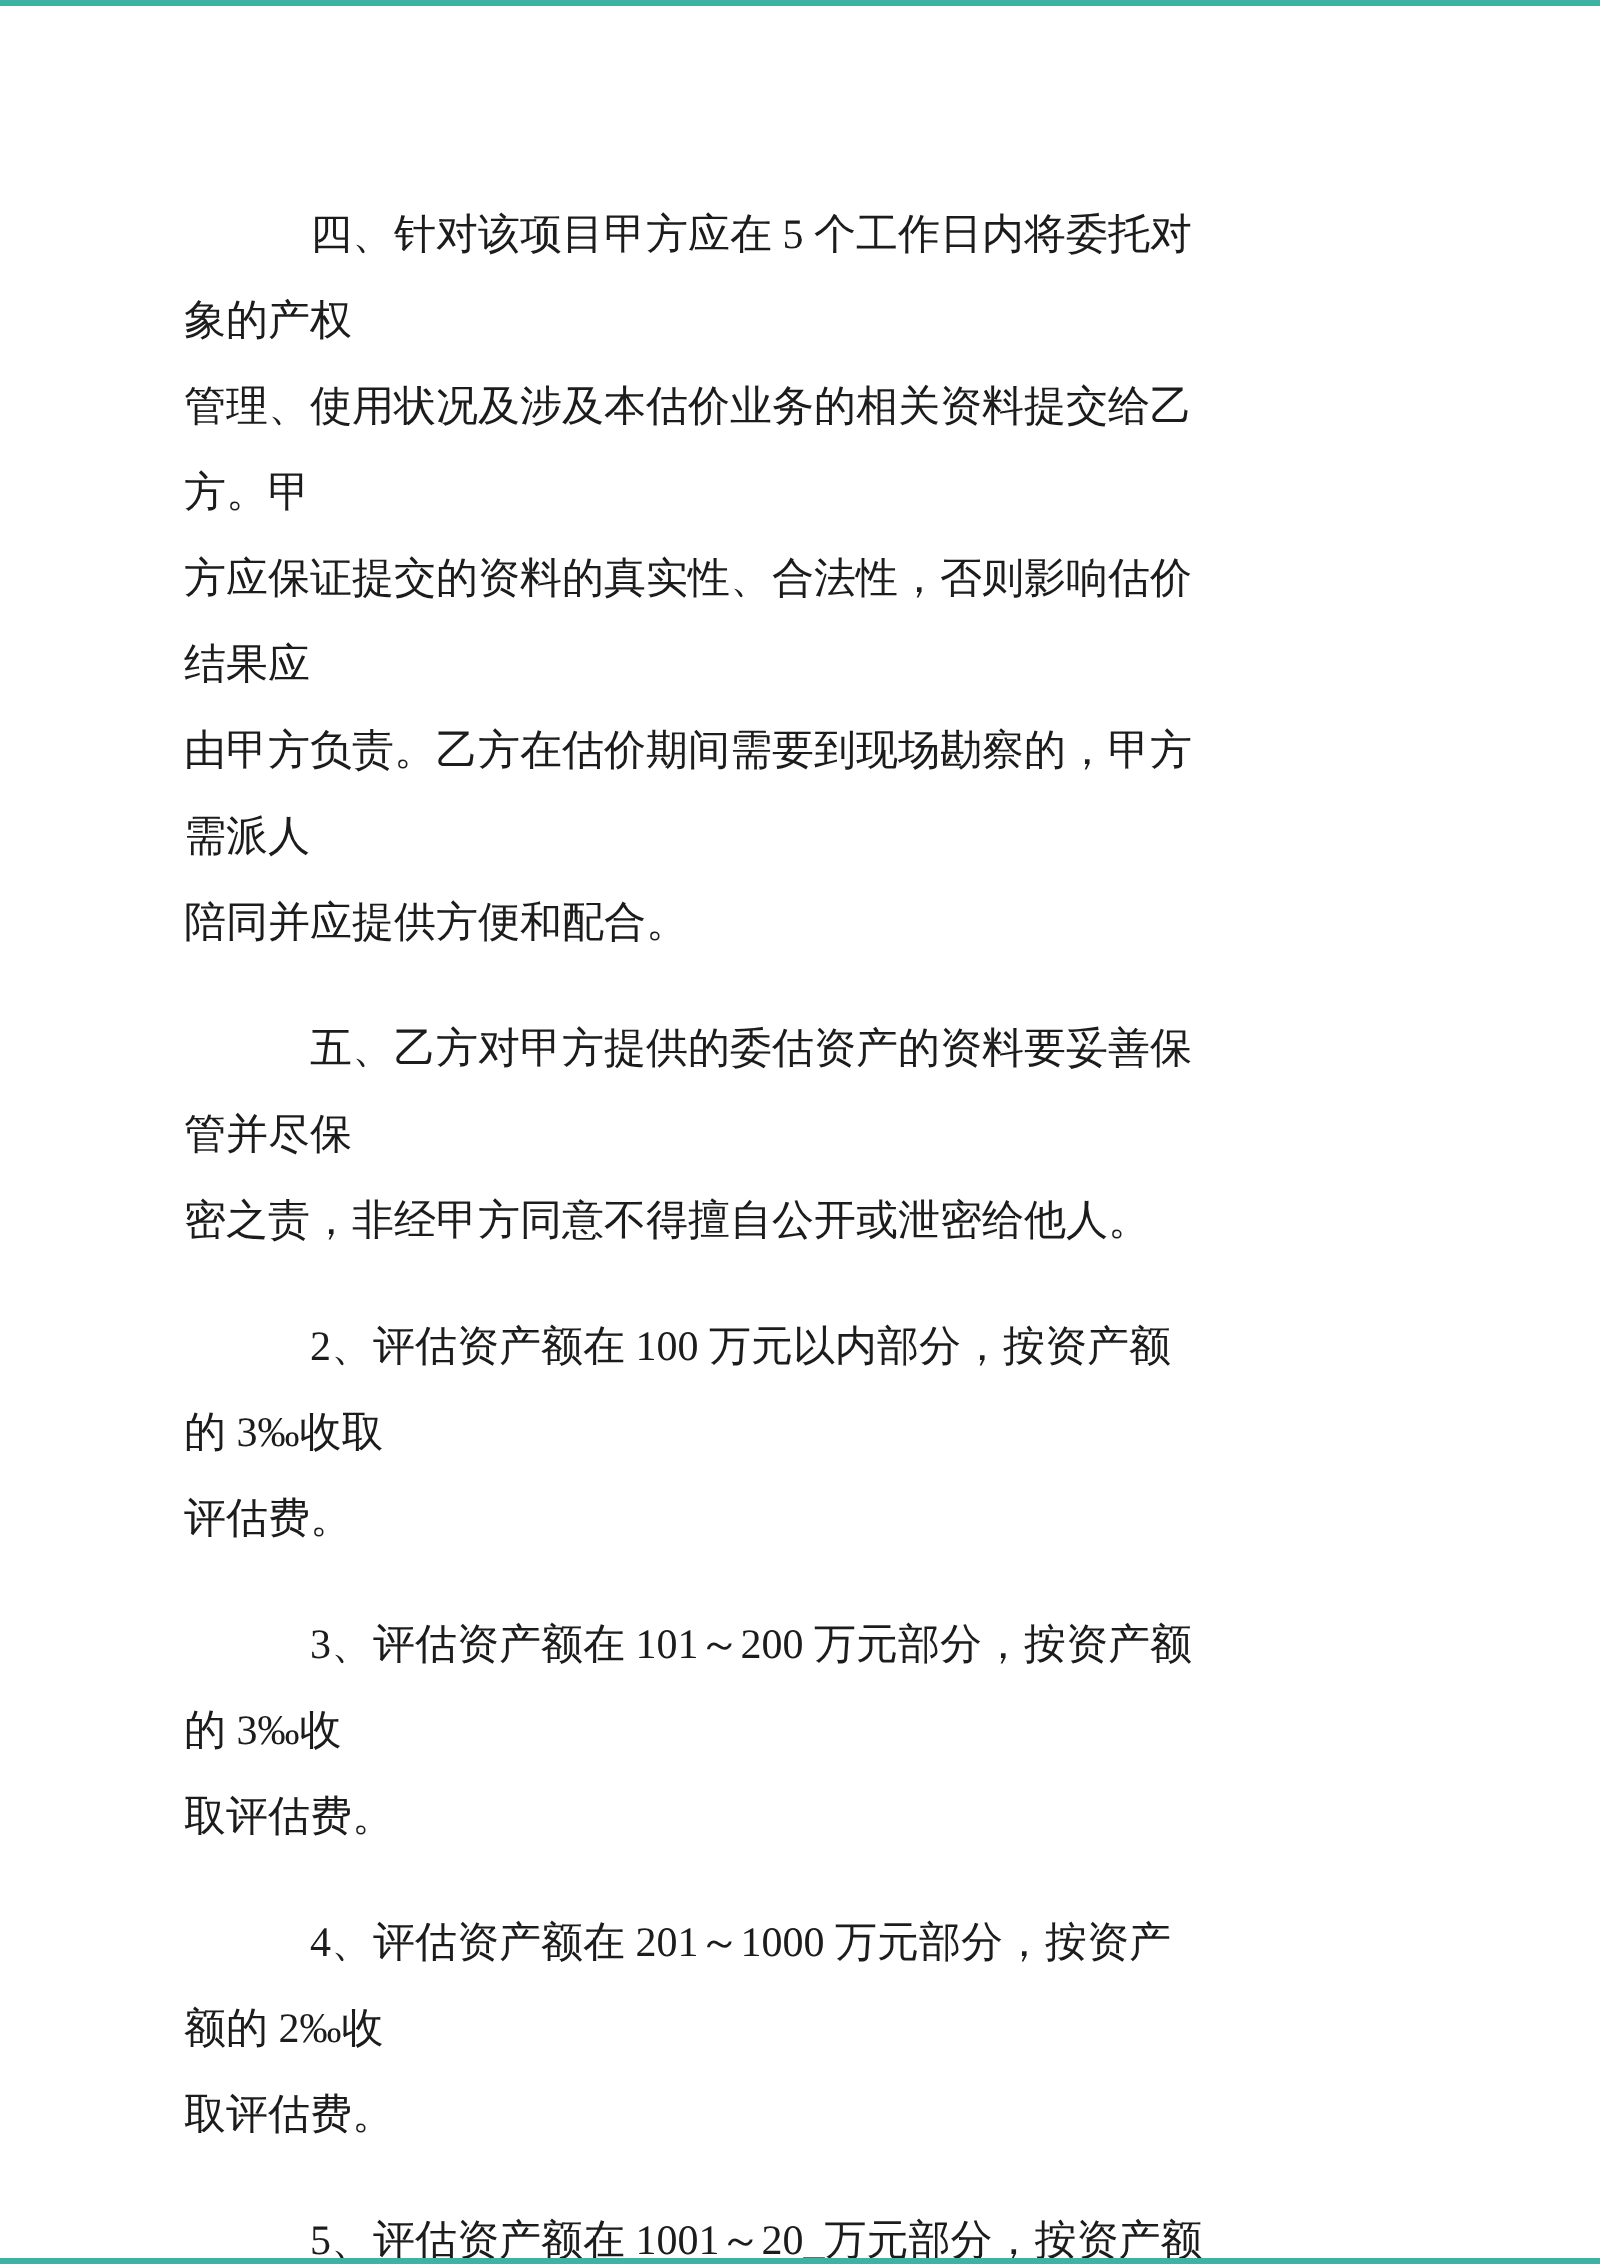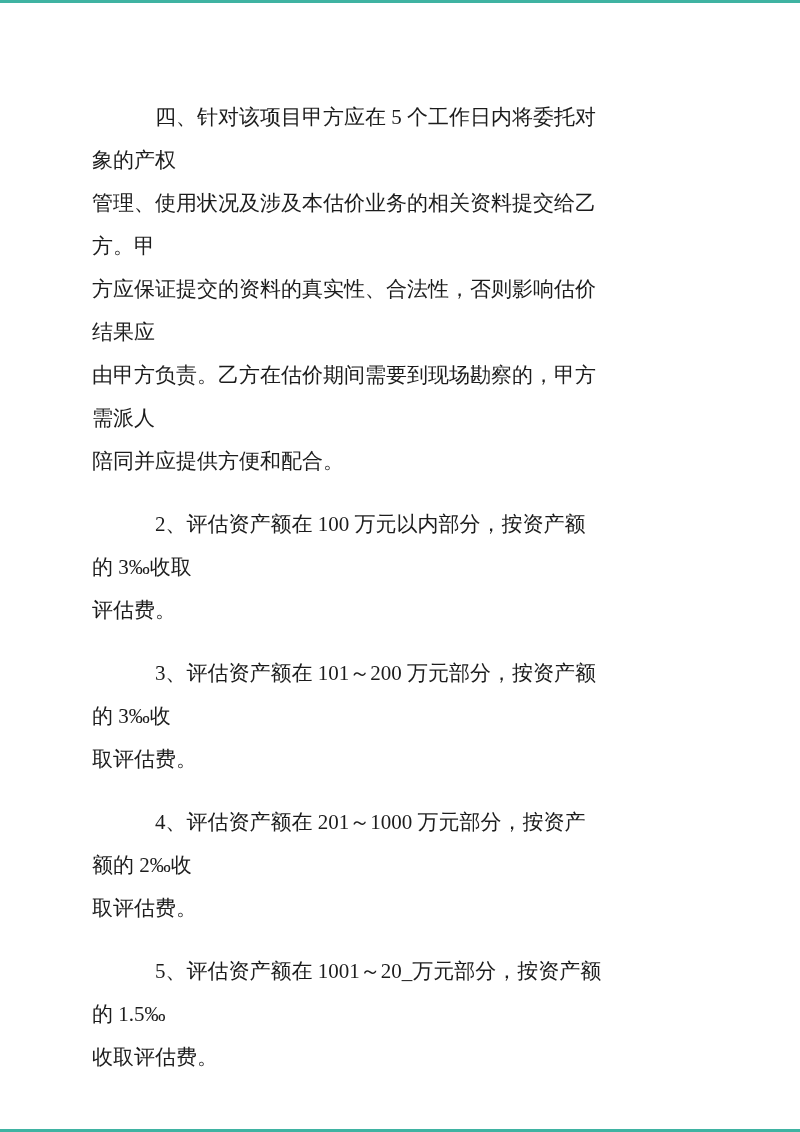--- a/index.html
+++ b/index.html
@@ -53,20 +53,22 @@
 
 <div class="page">
   <div class="edge-line top"></div>
   <div class="document-body">
 
   <p class="para">四、针对该项目甲方应在 5 个工作日内将委托对象的产权
 管理、使用状况及涉及本估价业务的相关资料提交给乙方。甲
 方应保证提交的资料的真实性、合法性，否则影响估价结果应
 由甲方负责。乙方在估价期间需要到现场勘察的，甲方需派人
 陪同并应提供方便和配合。</p>
+      <p class="para">五、乙方对甲方提供的委估资产的资料要妥善保管并尽保
+密之责，非经甲方同意不得擅自公开或泄密给他人。</p>
       <p class="para">2、评估资产额在 100 万元以内部分，按资产额的 3‰收取
 评估费。</p>
       <p class="para">3、评估资产额在 101～200 万元部分，按资产额的 3‰收
 取评估费。</p>
       <p class="para">4、评估资产额在 201～1000 万元部分，按资产额的 2‰收
 取评估费。</p>
       <p class="para">5、评估资产额在 1001～20_万元部分，按资产额的 1.5‰
 收取评估费。</p>
     </div>
   <div class="edge-line bottom"></div>

